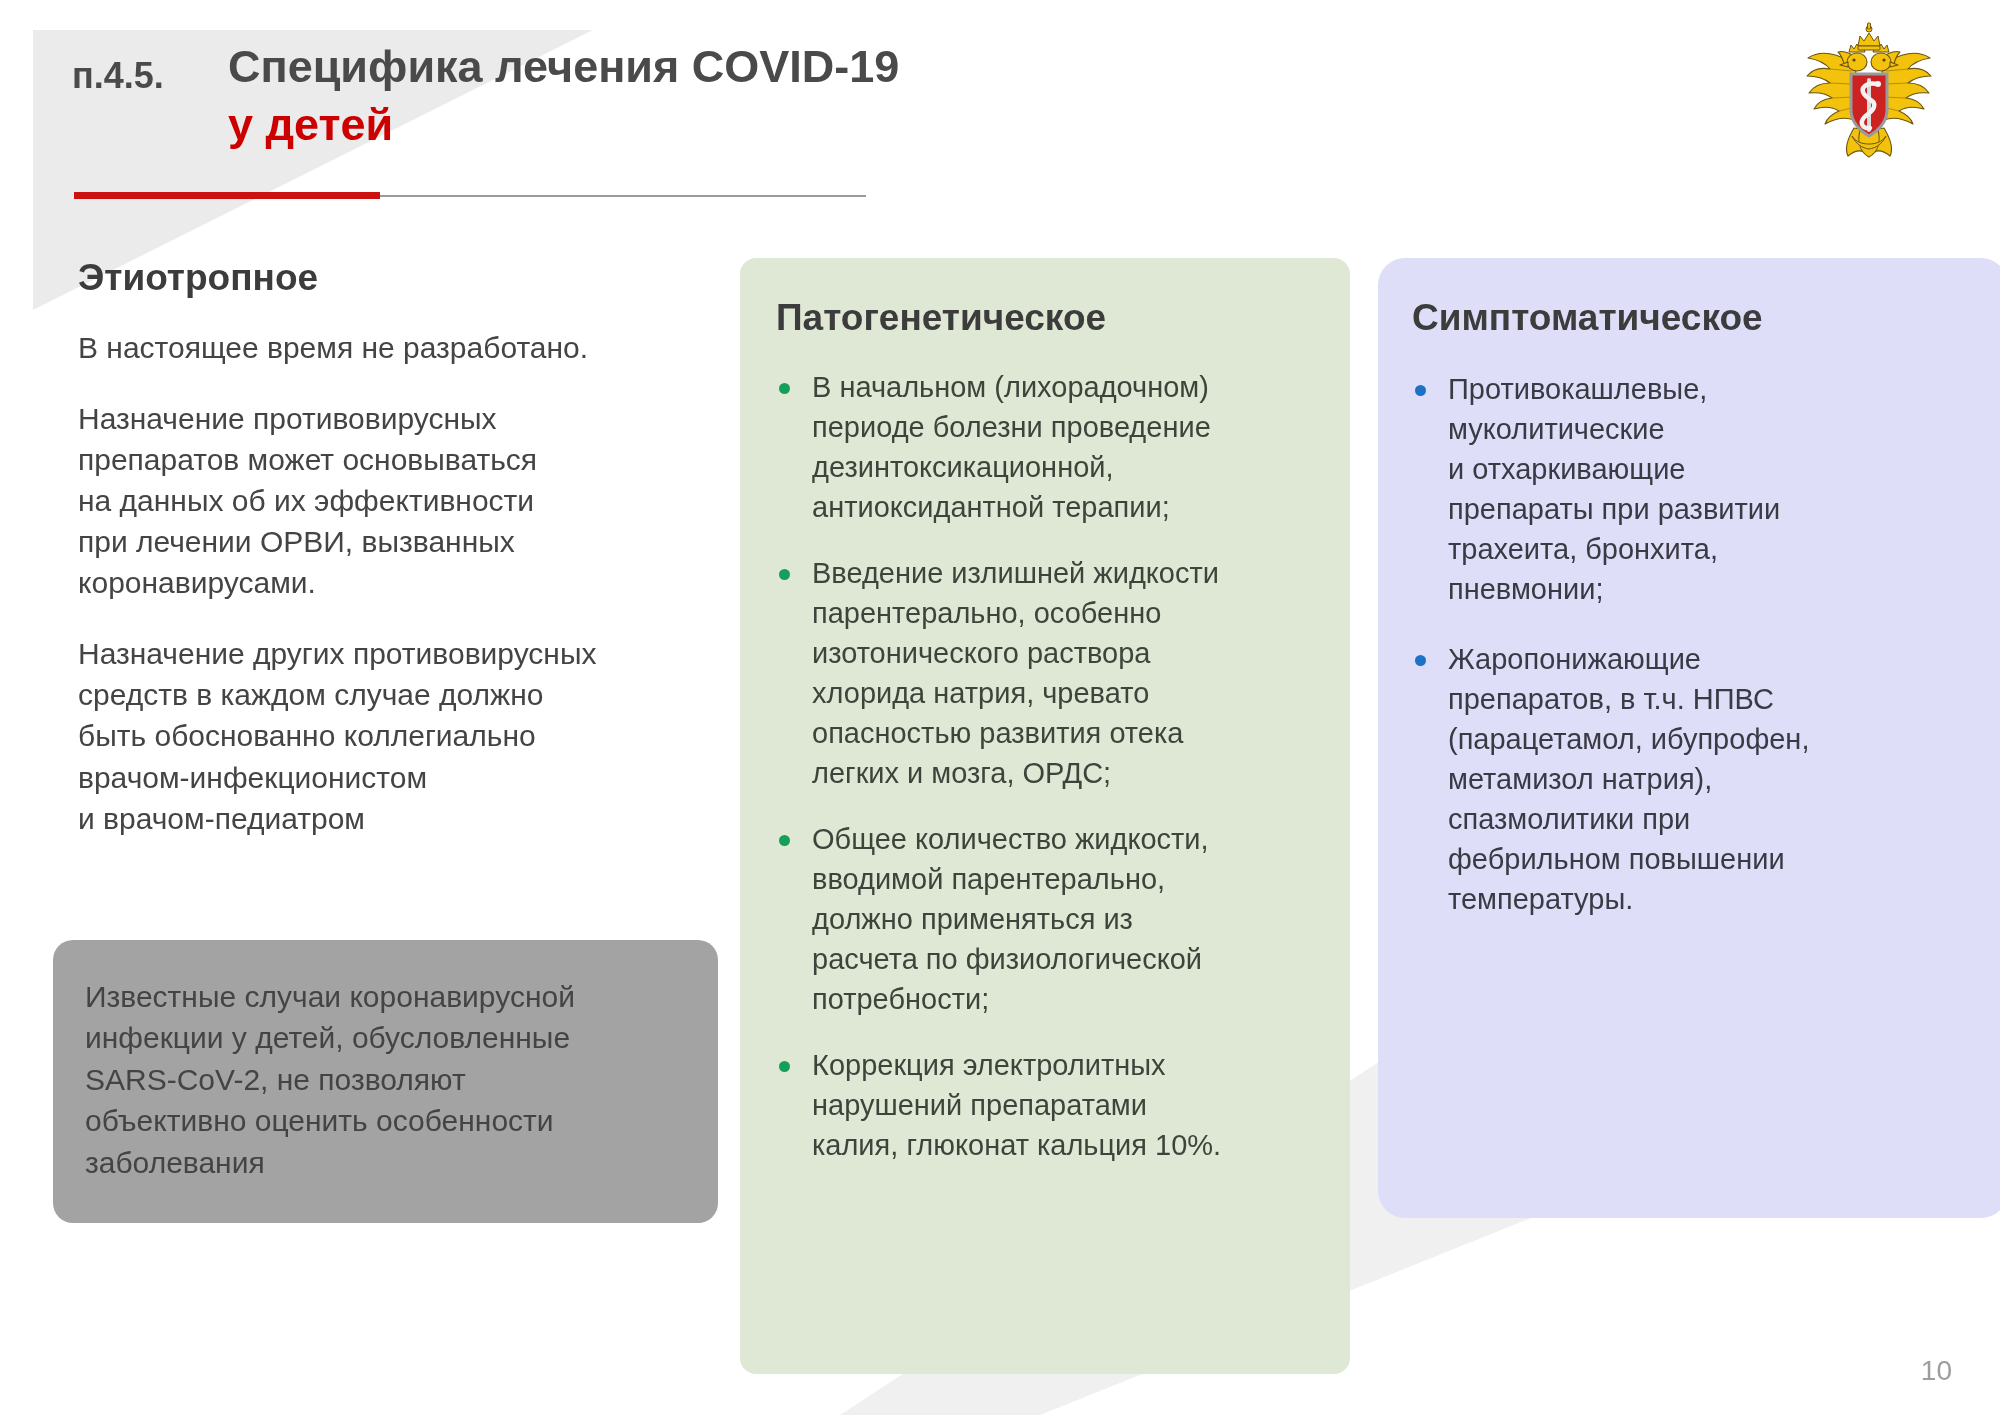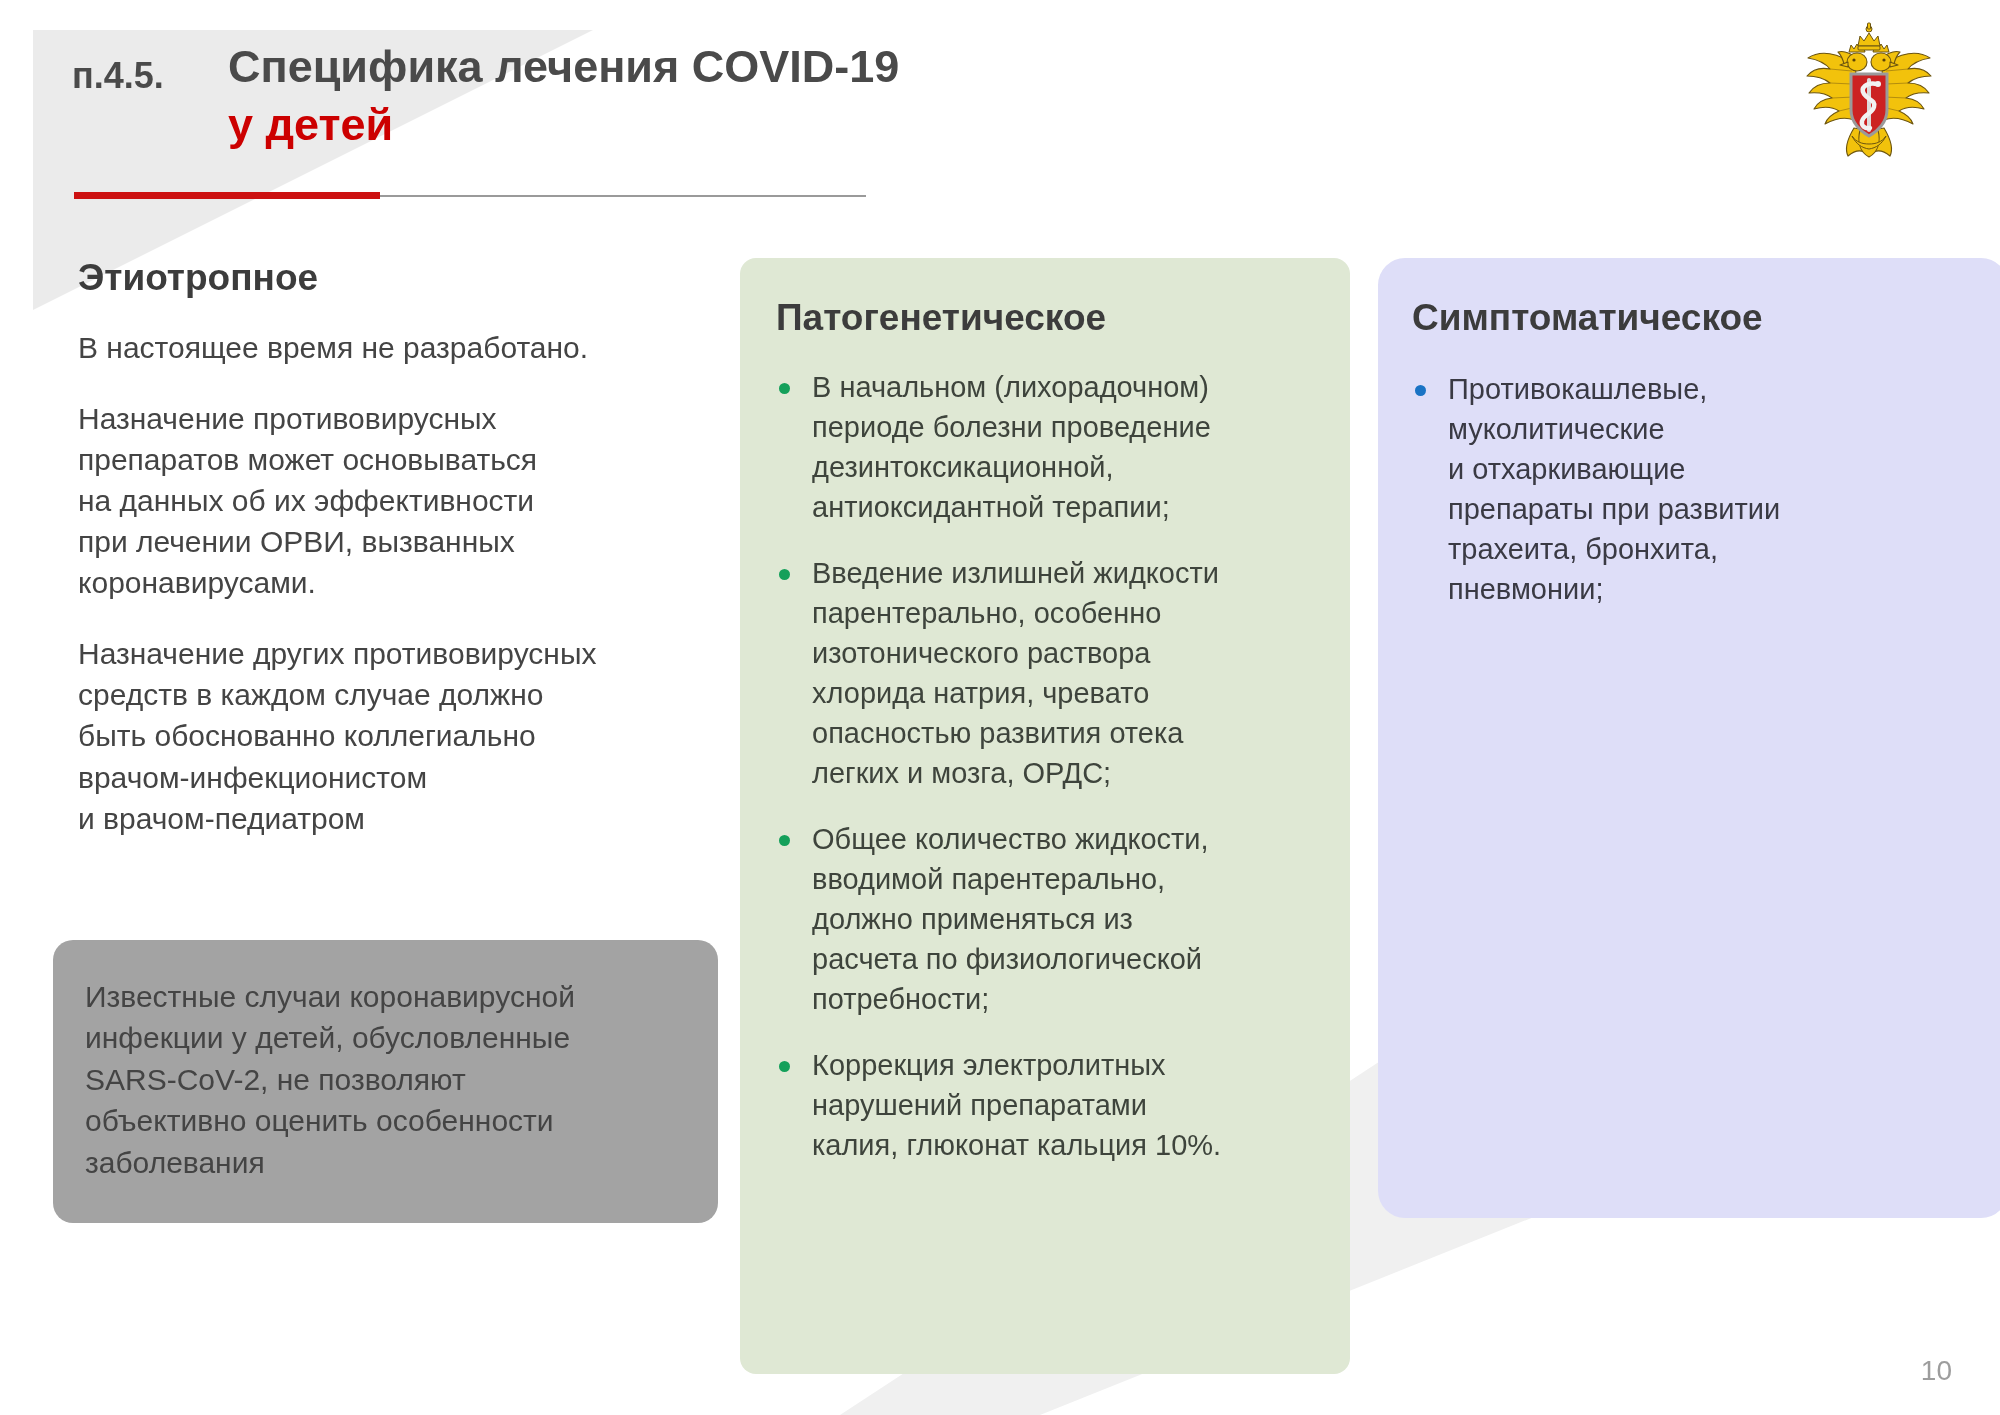--- a/index.html
+++ b/index.html
@@ -341,20 +341,27 @@
 
     <div class="col col-3">
       <div class="col-head">Симптоматическое</div>
       <ul class="bullets">
         <li>Противокашлевые,
 муколитические
 и отхаркивающие
 препараты при развитии
 трахеита, бронхита,
 пневмонии;</li>
+        <li>Жаропонижающие
+препаратов, в т.ч. НПВС
+(парацетамол, ибупрофен,
+метамизол натрия),
+спазмолитики при
+фебрильном повышении
+температуры.</li>
       </ul>
     </div>
 
   </div>
 
   <div class="alert">
     <p>Известные случаи коронавирусной
 инфекции у детей, обусловленные
 SARS-CoV-2, не позволяют
 объективно оценить особенности

